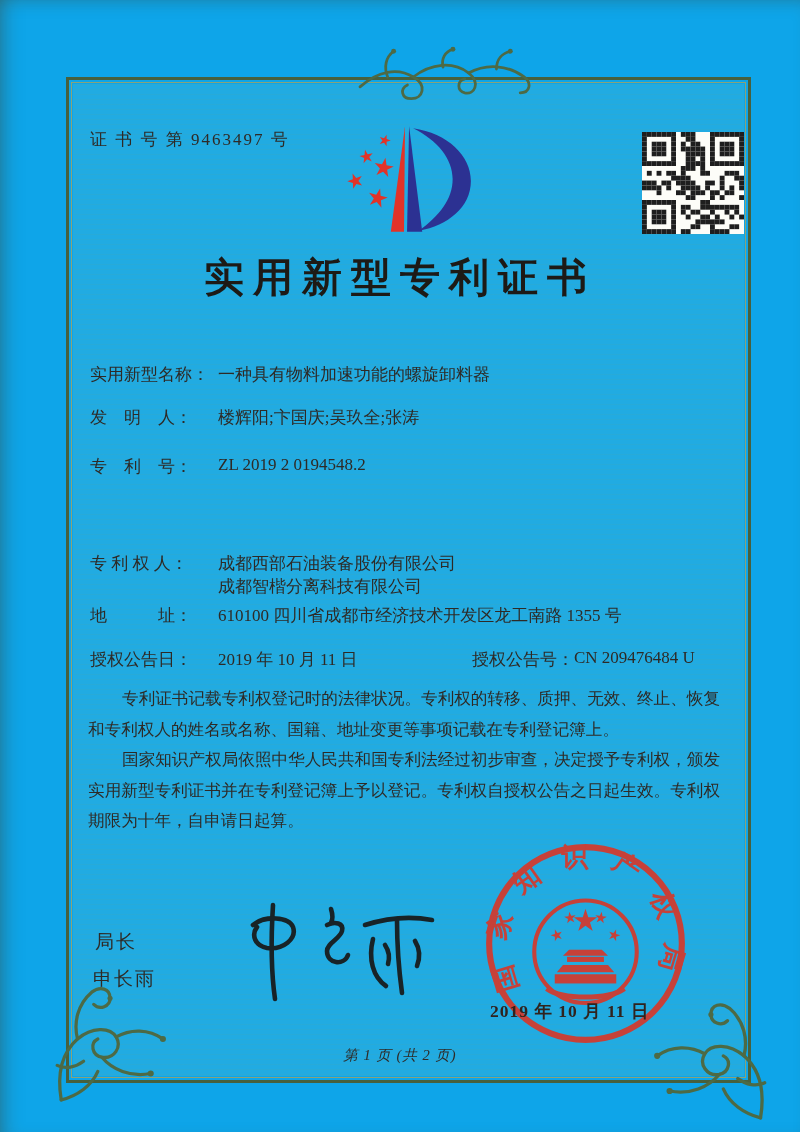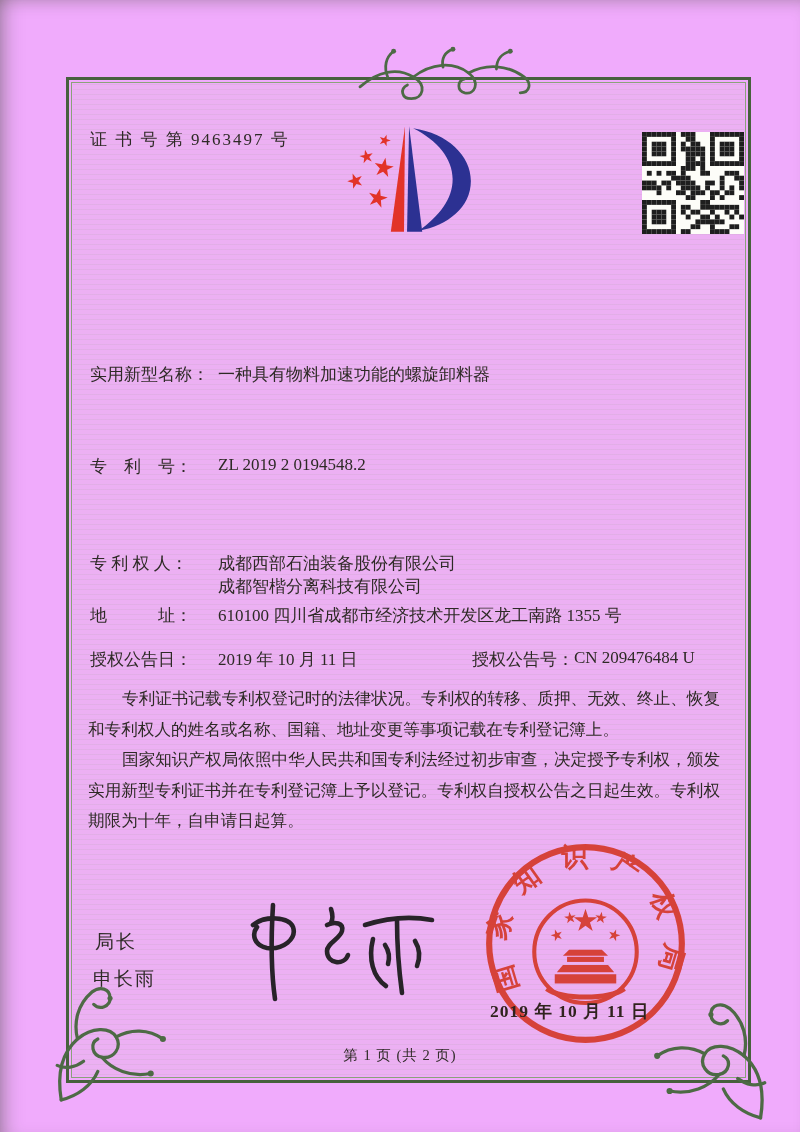--- a/index.html
+++ b/index.html
@@ -1,18 +1,18 @@
 <!DOCTYPE html>
 <html style="--frame-green: #47603d; --ornament-green: #4d6a45; --seal-red: #d5392b; --logo-red: #e23328; --logo-blue: #2c3192; --ink: #2e2a26;"><head>
 <meta charset="utf-8">
 <style>
   html,body{margin:0;padding:0;background:#e8e8e2;}
   .page{
     position:relative;width:800px;height:1132px;margin:0 auto;
-    background:#f0abfc;overflow:hidden;
+    background:#0ea5e9;overflow:hidden;
     font-family:"Liberation Serif","DejaVu Serif",serif;color:var(--ink,#2e2a26);
     box-shadow:inset 16px 0 20px -14px rgba(60,70,50,.5), inset 0 12px 16px -10px rgba(60,70,50,.28);
   }
   .frame{
     position:absolute;left:66px;top:77px;width:679px;height:1000px;
     border:3px solid var(--frame-green,#47603d);
   }
   .frame .inner-line{
     position:absolute;inset:2px;border:1px solid #8aa378;pointer-events:none;
   }
@@ -38,21 +38,21 @@
   .bodytext{
     left:88px;top:684px;width:632px;font-size:16.6px;line-height:30.5px;
     text-align:justify;
   }
   .bodytext p{margin:0;text-indent:2.05em;}
   .commissioner-title{left:95px;top:929px;font-size:19px;letter-spacing:2px;text-align:center;}
   .commissioner-name{left:93px;top:966px;font-size:19px;letter-spacing:2px;}
   .signature{left:215px;top:893px;width:235px;height:115px;}
   .seal{left:483px;top:841px;width:205px;height:205px;}
   .seal-date{left:490px;top:999px;font-size:17.5px;font-weight:700;letter-spacing:1px;color:#30231e;}
-  .page-number{left:0;right:0;top:1046px;text-align:center;font-size:14.5px;letter-spacing:1px;}
+  .page-number{left:0;right:0;top:1046px;text-align:center;font-size:14.5px;letter-spacing:1px;font-style:italic;}
   .back-note{left:0;right:0;top:1097px;text-align:center;font-size:15.5px;letter-spacing:2px;color:#3a352f;}
   .ornament{pointer-events:none;color:var(--ornament-green,#4d6a45);}
   .orn-top{left:358px;top:44px;width:178px;height:62px;}
   .orn-bl{left:44px;top:982px;width:128px;height:122px;}
   .orn-br{left:642px;top:998px;width:142px;height:124px;transform:scaleX(-1);}
   svg{display:block;}
 </style>
 </head>
 <body>
 
@@ -338,23 +338,25 @@
         <rect x="28.57142857142857" y="95.23809523809524" width="4.761904761904762" height="4.761904761904762"></rect>
         <rect x="38.095238095238095" y="95.23809523809524" width="4.761904761904762" height="4.761904761904762"></rect>
         <rect x="42.857142857142854" y="95.23809523809524" width="4.761904761904762" height="4.761904761904762"></rect>
         <rect x="66.66666666666667" y="95.23809523809524" width="4.761904761904762" height="4.761904761904762"></rect>
         <rect x="71.42857142857143" y="95.23809523809524" width="4.761904761904762" height="4.761904761904762"></rect>
         <rect x="76.19047619047619" y="95.23809523809524" width="4.761904761904762" height="4.761904761904762"></rect>
         <rect x="80.95238095238095" y="95.23809523809524" width="4.761904761904762" height="4.761904761904762"></rect>
       </g>
     </svg>
 
+  <div class="abs title">实用新型专利证书</div>
 
   <div class="row" style="top:363px"><span class="lbl">实用新型名称：</span><span class="val">一种具有物料加速功能的螺旋卸料器</span></div>
 
+  <div class="row" style="top:406px"><span class="lbl">发　明　人：</span><span class="val">楼辉阳;卞国庆;吴玖全;张涛</span></div>
 
   <div class="row" style="top:455px"><span class="lbl">专　利　号：</span><span class="val">ZL 2019 2 0194548.2</span></div>
 
 
   <div class="row" style="top:552px"><span class="lbl">专 利 权 人：</span><span class="val">成都西部石油装备股份有限公司</span><span class="val2 val">成都智楷分离科技有限公司</span></div>
 
   <div class="row" style="top:604px"><span class="lbl">地　　　址：</span><span class="val">610100 四川省成都市经济技术开发区龙工南路 1355 号</span></div>
 
   <div class="row" style="top:648px"><span class="lbl">授权公告日：</span><span class="val">2019 年 10 月 11 日</span><span class="right-group"><span class="lbl" style="width:auto">授权公告号：</span><span class="val">CN 209476484 U</span></span></div>
 

